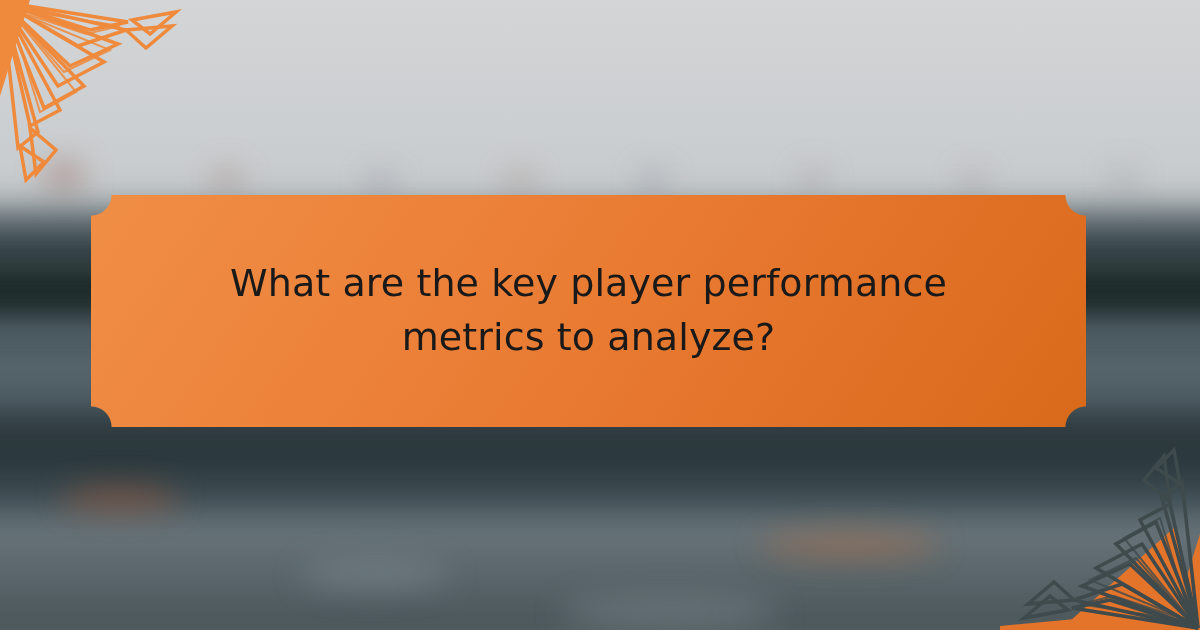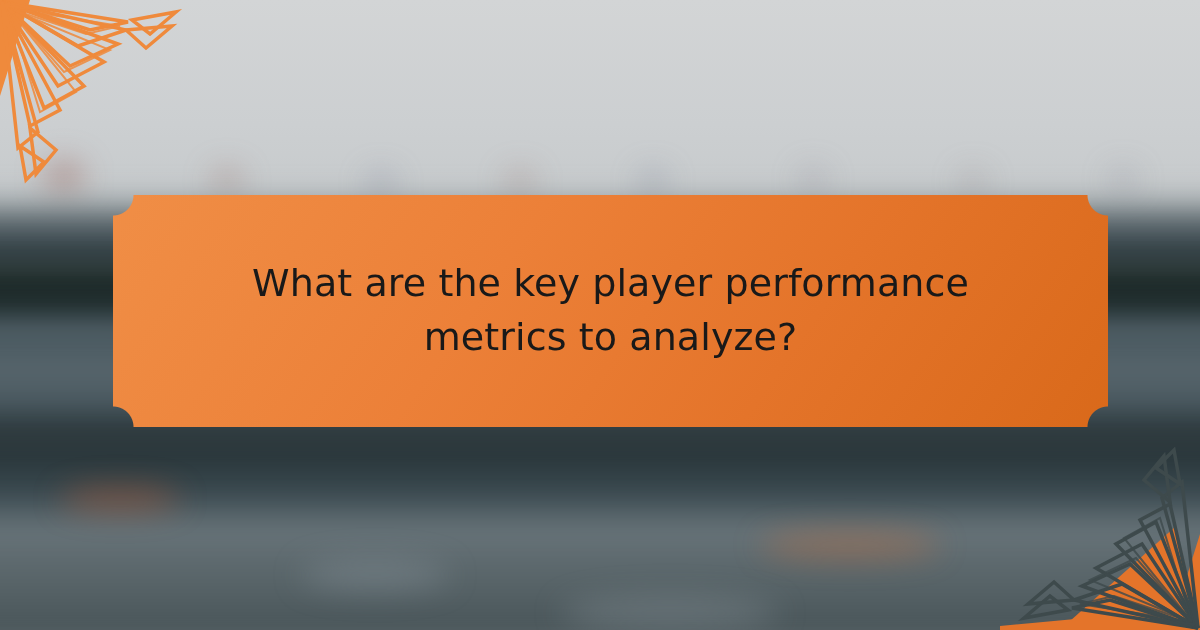--- a/index.html
+++ b/index.html
@@ -99,21 +99,21 @@
     width: 200px;
     height: 200px;
     pointer-events: none;
   }
   .corner-tl { left: 0; top: 0; }
   .corner-br { right: 0; bottom: 0; }
 
   
   .card {
     position: absolute;
-    left: 113px;
+    left: 91px;
     top: 195px;
     width: 995px;
     height: 232px;
     display: flex;
     align-items: center;
     justify-content: center;
     background: linear-gradient(125deg, #f08e46 0%, #ec8038 38%, #e4742a 68%, #d9691a 100%);
     -webkit-mask-image:
       radial-gradient(circle 20px at 0 0,    transparent 0 20px, #000 21px),
       radial-gradient(circle 20px at 100% 0, transparent 0 20px, #000 21px),

